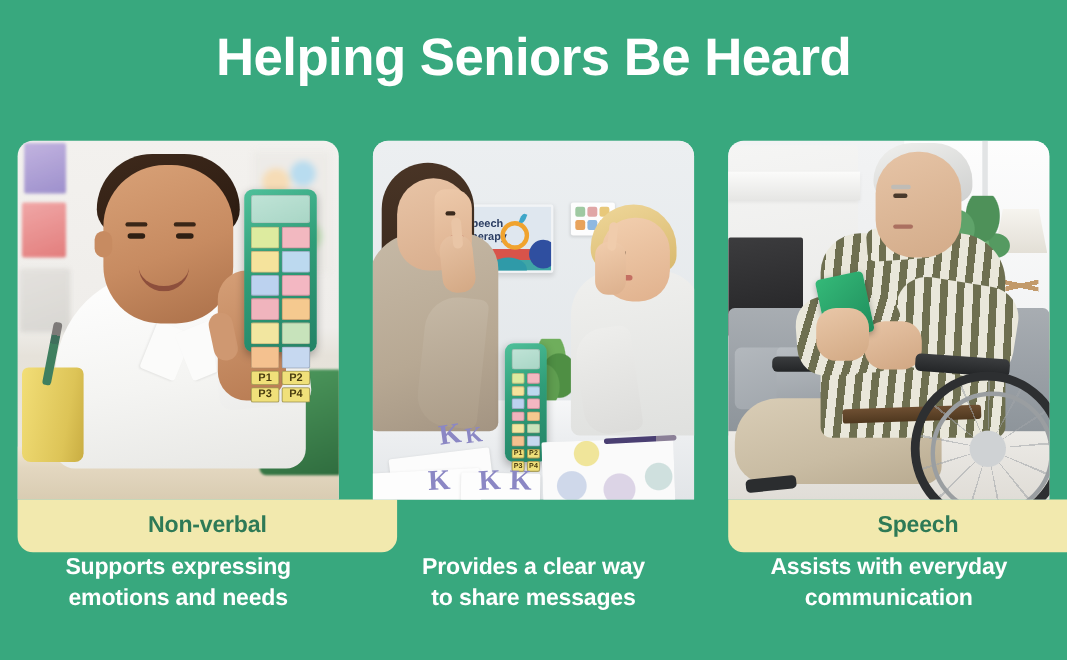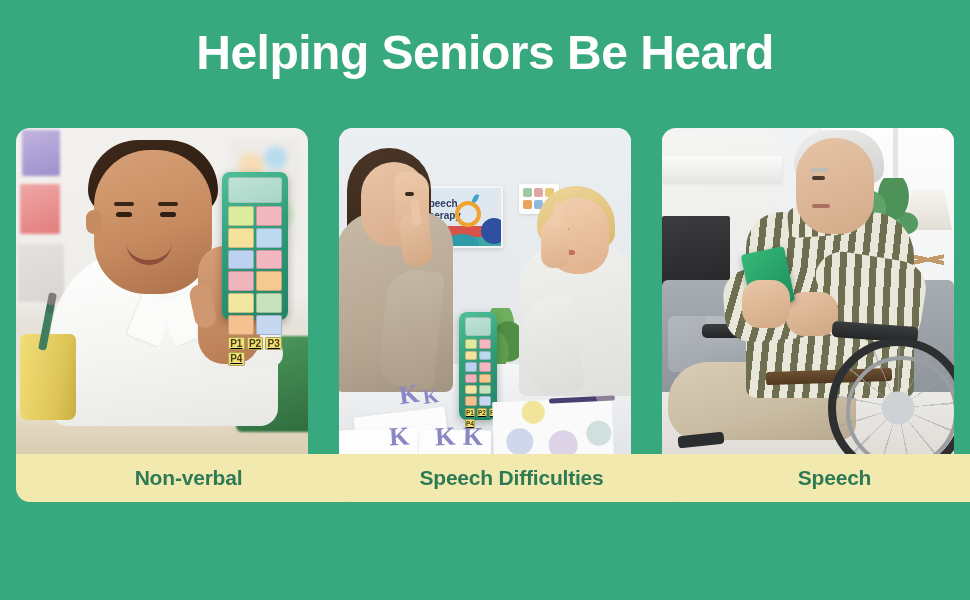--- a/index.html
+++ b/index.html
@@ -221,24 +221,23 @@
     gap: 2px;
     padding: 0 3px;
   }
   .device .key {
     border-radius: 2px;
     border: 1px solid rgba(0,0,0,.18);
     aspect-ratio: 1.35 / 1;
   }
   .device .pkeys {
     display: grid;
-    grid-template-columns: 1fr 1fr 1fr;
+    grid-template-columns: 1fr 1fr;
     gap: 2px;
     padding: 2px 3px 3px 3px;
-    text-decoration: underline;
   }
   .device .pkey {
     background: #f0e07a;
     border: 1px solid rgba(0,0,0,.28);
     border-radius: 2px;
     color: #4a3d10;
     font-weight: bold;
     text-align: center;
     line-height: 1.15;
   }
@@ -741,23 +740,20 @@
         <div class="marker"></div>
         <div class="flashcard-a"></div>
         <div class="flashcard-b"></div>
         <div class="flashcard-c"></div>
         <div class="kchar k1">K</div>
         <div class="kchar k2">K</div>
         <div class="kchar k3">K</div>
         <div class="kchar k4">K</div>
         <div class="kchar k5">K</div>
       </div>
-      <div class="label-bar">
-        <span class="label-text">Speech Difficulties</span>
-      </div>
     </div>
 
     <div class="card">
       <div class="photo p3">
         <div class="window"></div>
         <div class="window-bar"></div>
         <div class="fireplace"></div>
         <div class="mantel"></div>
         <div class="firebox"></div>
         <div class="sideboard"></div>
@@ -790,14 +786,28 @@
         <div class="wheel-rim"></div>
         <div class="footrest"></div>
       </div>
       <div class="label-bar">
         <span class="label-text">Speech</span>
       </div>
     </div>
 
   </div>
 
+  <div class="captions">
+    <div class="caption">
+      <div>Supports expressing</div>
+      <div>emotions and needs</div>
+    </div>
+    <div class="caption">
+      <div>Provides a clear way</div>
+      <div>to share messages</div>
+    </div>
+    <div class="caption">
+      <div>Assists with everyday</div>
+      <div>communication</div>
+    </div>
+  </div>
 
 </div>
 
 </body></html>

